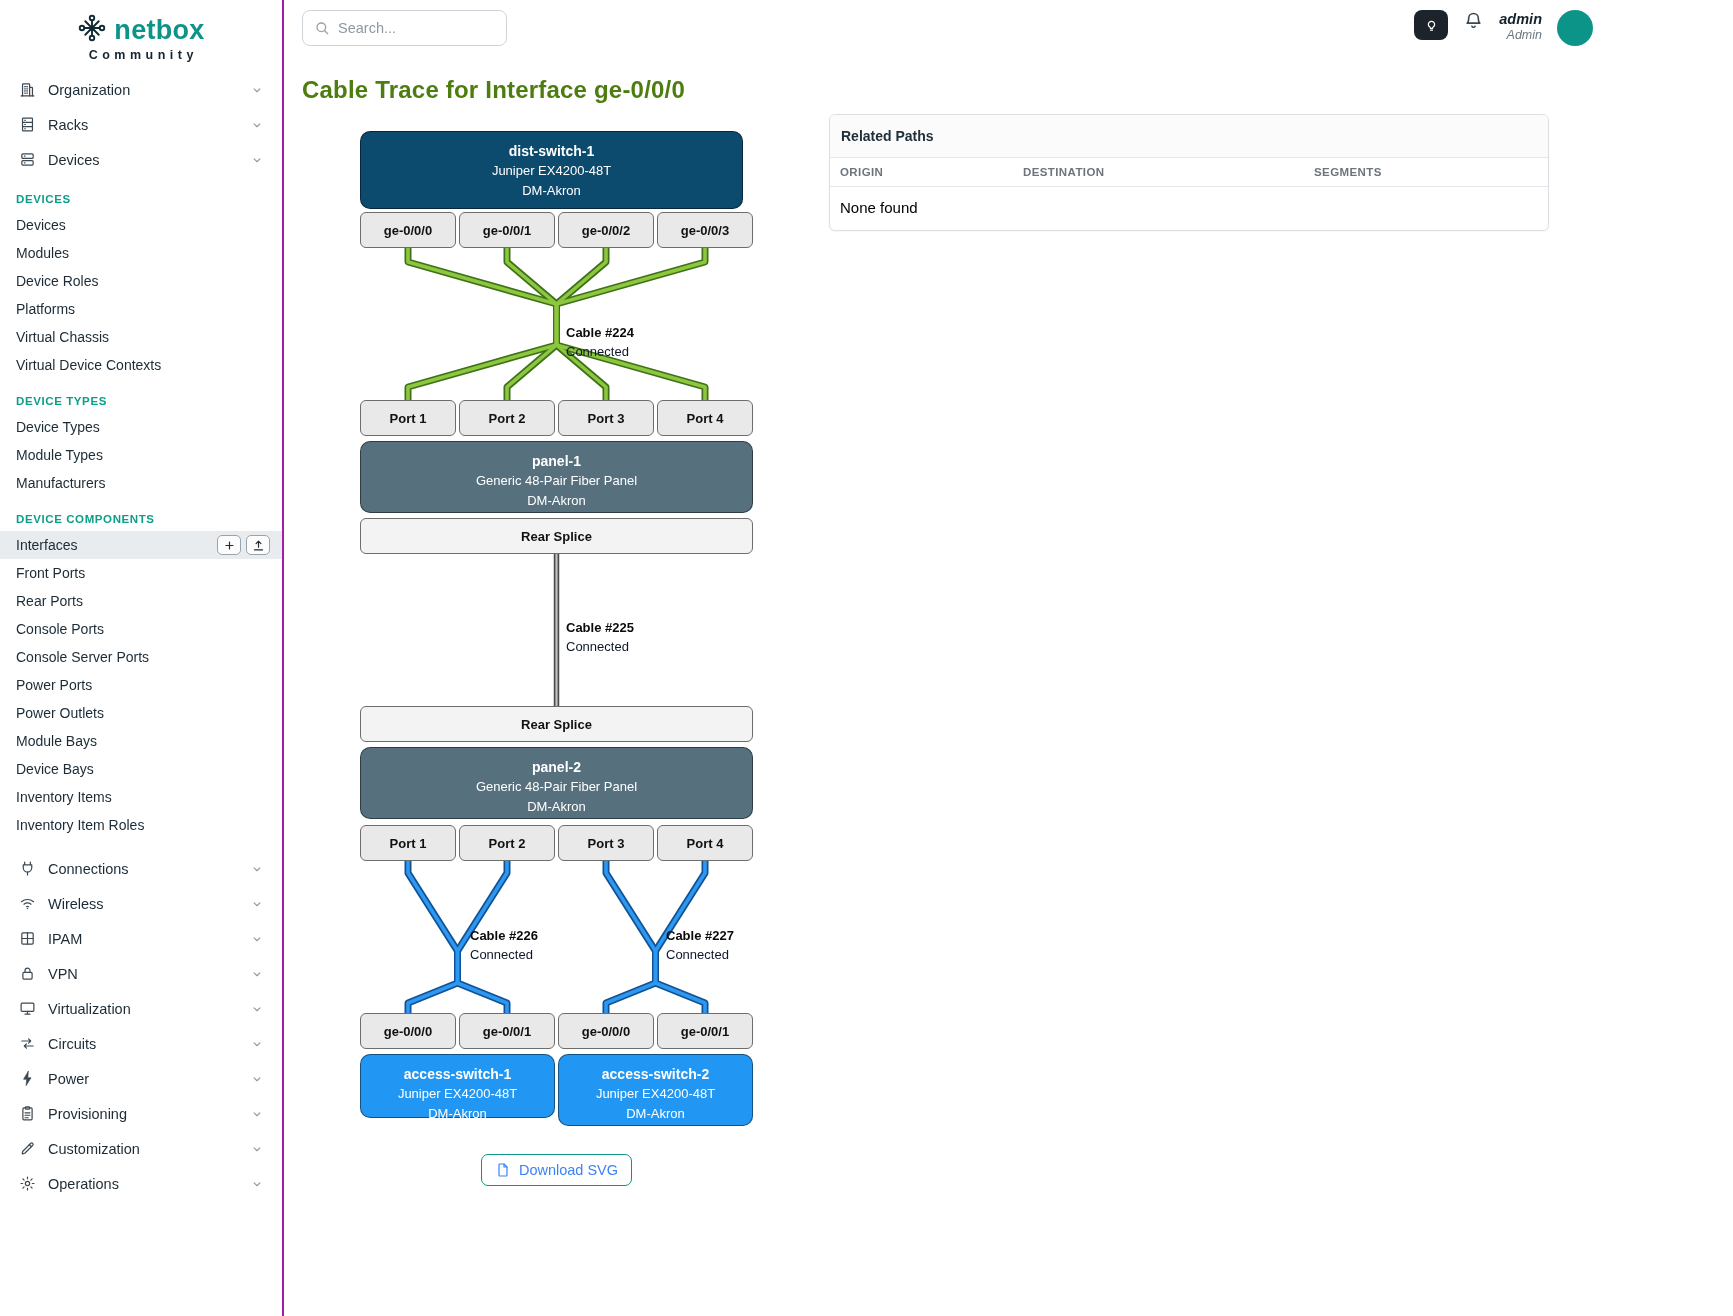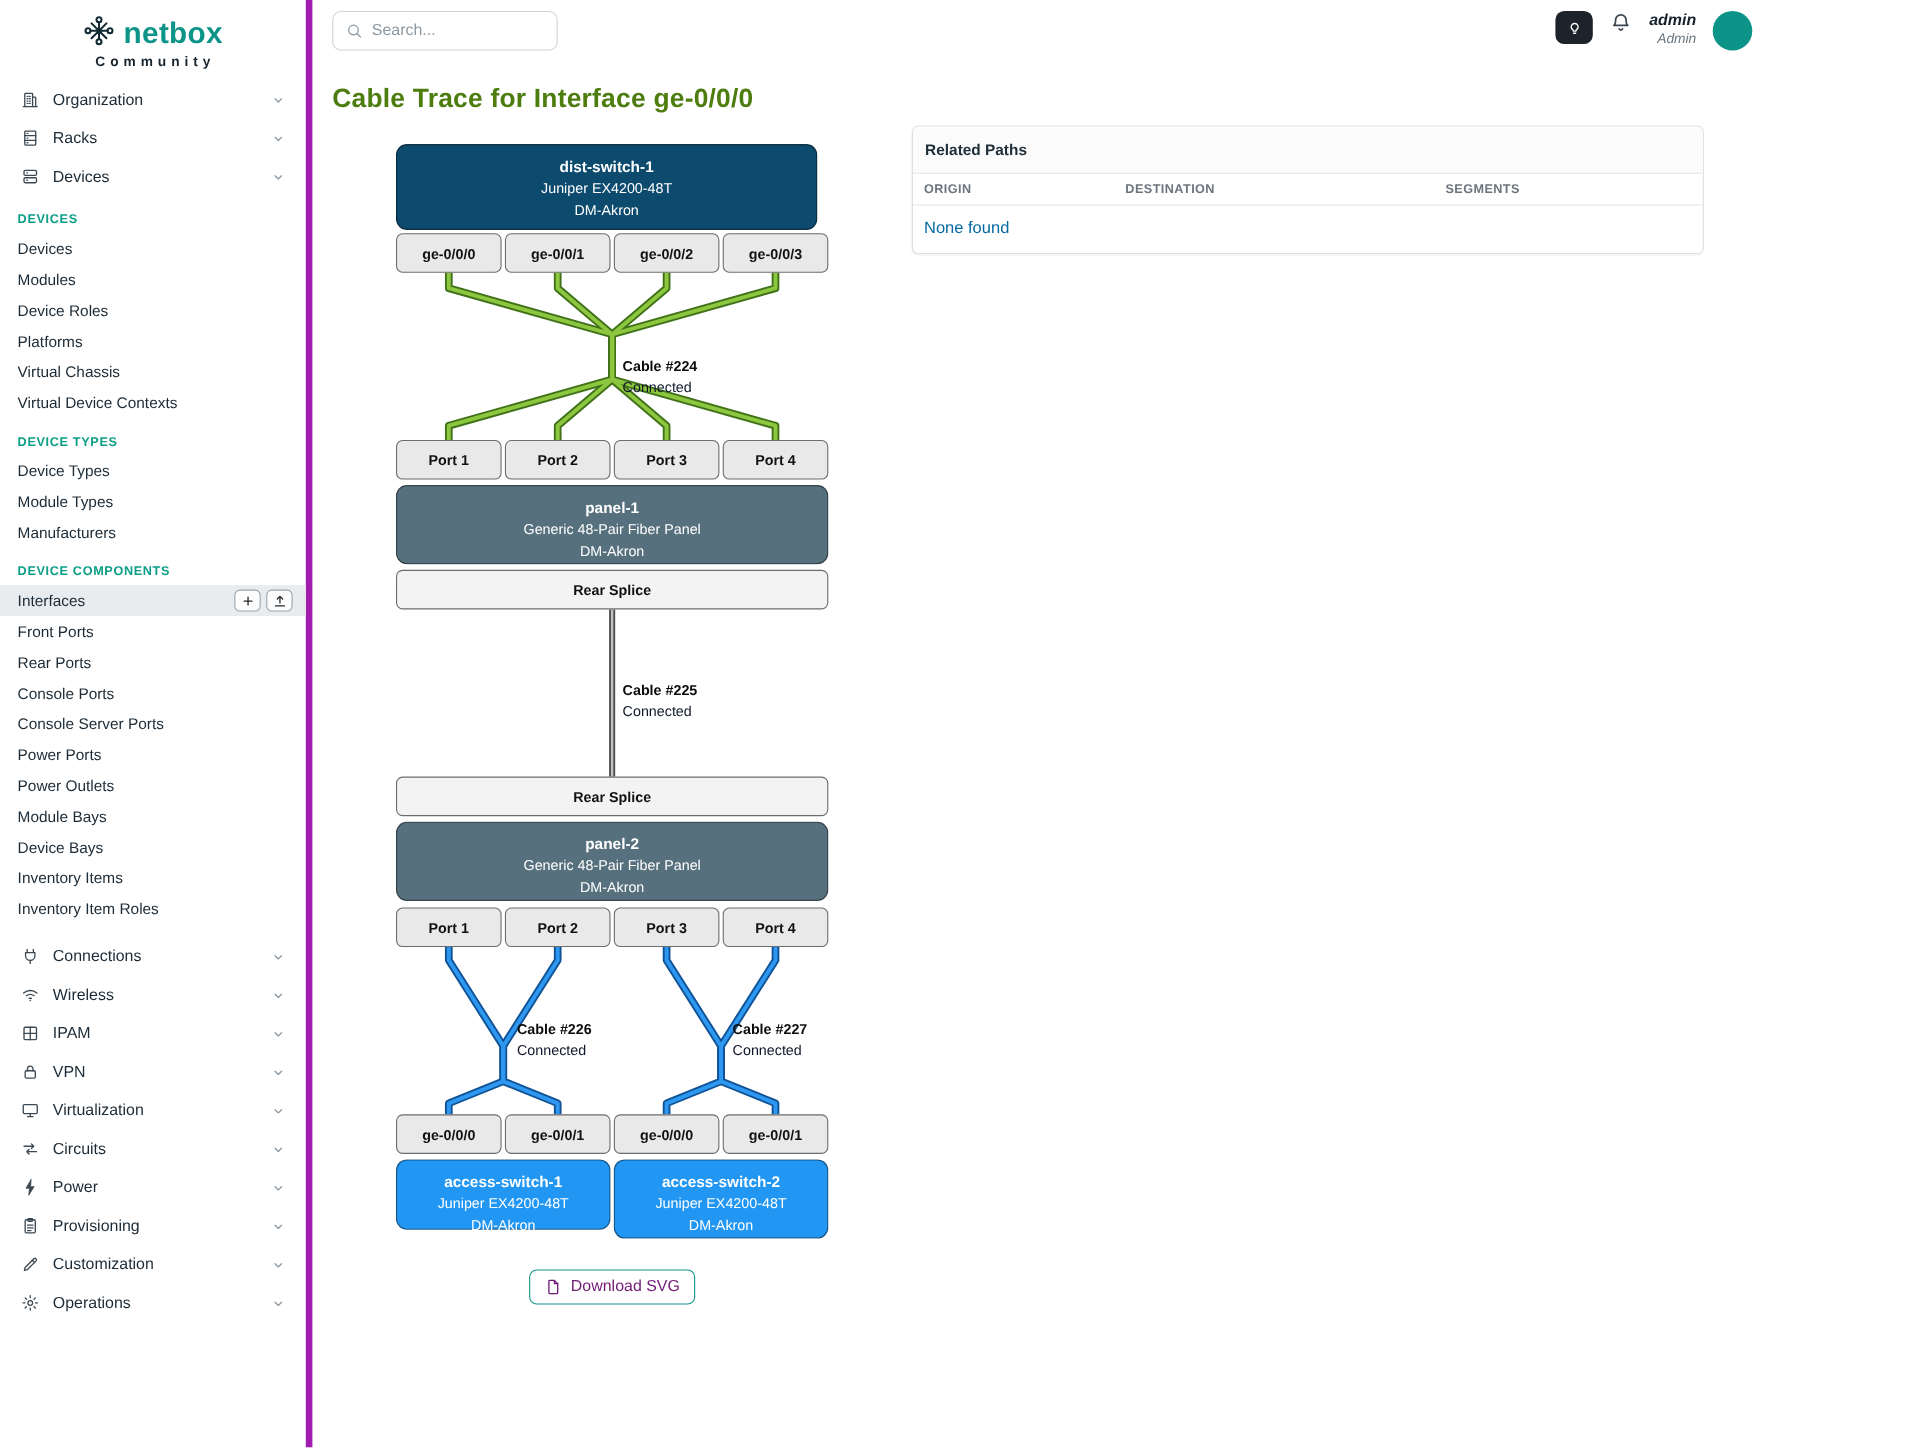--- a/index.html
+++ b/index.html
@@ -6,21 +6,21 @@
   html,body { background:#fff; }
   body {
     font-family: "Liberation Sans", "DejaVu Sans", sans-serif;
     color:#1c2b36;
     width:1733px;
     min-height:1316px;
   }
   .app { display:flex; width:1733px; min-height:1316px; }
 
   
-  .sidebar { width:284px; flex-shrink:0; background:#fff; border-right:6px solid #a21caf; padding-bottom:40px; }
+  .sidebar { width:284px; flex-shrink:0; background:#fff; border-right:2px solid #a21caf; padding-bottom:40px; }
   .brand { padding:13px 0 2px; text-align:center; }
   .brand-row { display:flex; align-items:center; justify-content:center; gap:7px; }
   .brand-name { font-size:27px; font-weight:700; color:#0d9488; letter-spacing:.3px; }
   .brand-sub { font-size:12.5px; font-weight:600; letter-spacing:4.5px; text-indent:4.5px; color:#17242e; margin-top:1px; }
   .nav-top, .nav-bottom { padding:8px 10px 0; }
   .nav-bottom { padding-top:12px; }
   .nav-item { display:flex; align-items:center; gap:11px; height:35px; padding:0 8px; border-radius:7px; font-size:14.5px; color:#1c2b36; cursor:pointer; }
   .nv-ic { color:#3c4852; display:flex; width:19px; justify-content:center; align-items:center; }
   .nv-lb { flex:1; }
   .nv-ch { margin-left:auto; color:#8d99a3; display:flex; }
@@ -57,27 +57,27 @@
   .cable-svg { position:absolute; left:0; top:0; z-index:1; }
   .dev-box { position:absolute; border-radius:10px; border:1px solid rgba(0,0,0,.45); color:#fff; text-align:center; padding-top:9px; z-index:2; cursor:pointer; }
   .dev-name { font-weight:700; font-size:14px; line-height:20px; }
   .dev-sub { font-size:13px; line-height:20px; }
   .port-box { position:absolute; background:#e9e9e9; border:1.5px solid #6d6d6d; border-radius:6px; font-size:13px; font-weight:700; color:#111; display:flex; align-items:center; justify-content:center; z-index:2; cursor:pointer; }
   .wide-box { background:#f3f3f3; }
   .cable-label { position:absolute; z-index:3; font-size:13px; line-height:19px; white-space:nowrap; }
   .cl-name { font-weight:700; color:#0b0b0b; cursor:pointer; }
   .cl-status { color:#0f172a; }
   .download-wrap { width:393px; text-align:center; margin-top:28px; }
-  .download-btn { display:inline-flex; align-items:flex-end; gap:8px; padding:7px 13px; background:#fff; border:1px solid #0d9488; color:#701a75; border-radius:7px; font-size:14.5px; font-family:inherit; cursor:pointer; }
+  .download-btn { display:inline-flex; align-items:flex-end; gap:8px; padding:7px 13px; background:#fff; border:1px solid #0d9488; color:#3b82f6; border-radius:7px; font-size:14.5px; font-family:inherit; cursor:pointer; }
 
   
   .card { border:1px solid #dcdfe3; border-radius:6px; overflow:hidden; background:#fff; box-shadow:0 1px 2px rgba(0,0,0,.04); }
   .card-header { padding:13px 11px; font-size:14px; font-weight:700; color:#20303b; border-bottom:1px solid #e4e7ea; background:#fbfbfc; }
   .thead { display:grid; grid-template-columns:183px 291px 1fr; padding:8px 10px; font-size:11.5px; font-weight:700; color:#6c757d; letter-spacing:.4px; border-bottom:1px solid #e4e7ea; }
-  .tbody-empty { padding:12px 10px 14px; font-size:15px; color:#0369a1; }
+  .tbody-empty { padding:12px 10px 14px; font-size:15px; color:#000000; }
 </style>
 </head>
 <body>
 
 <div class="app">
 
   <aside class="sidebar">
     <div class="brand">
       <div class="brand-row">
         <span><svg width="30" height="30" viewBox="0 0 24 24" fill="none" stroke="#122a33" stroke-width="1.5" stroke-linecap="round">

